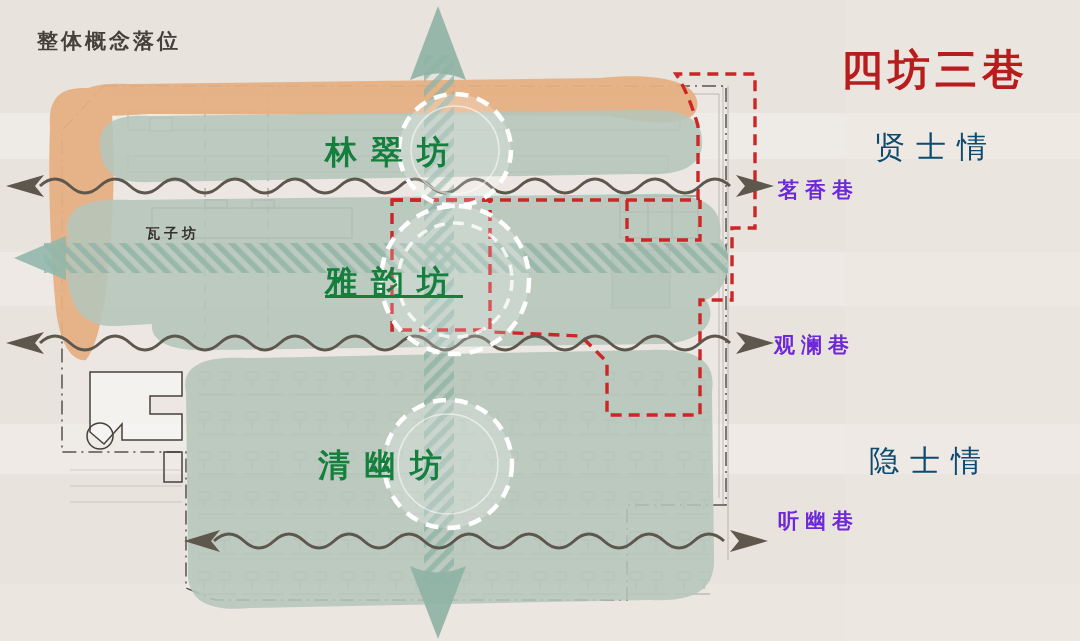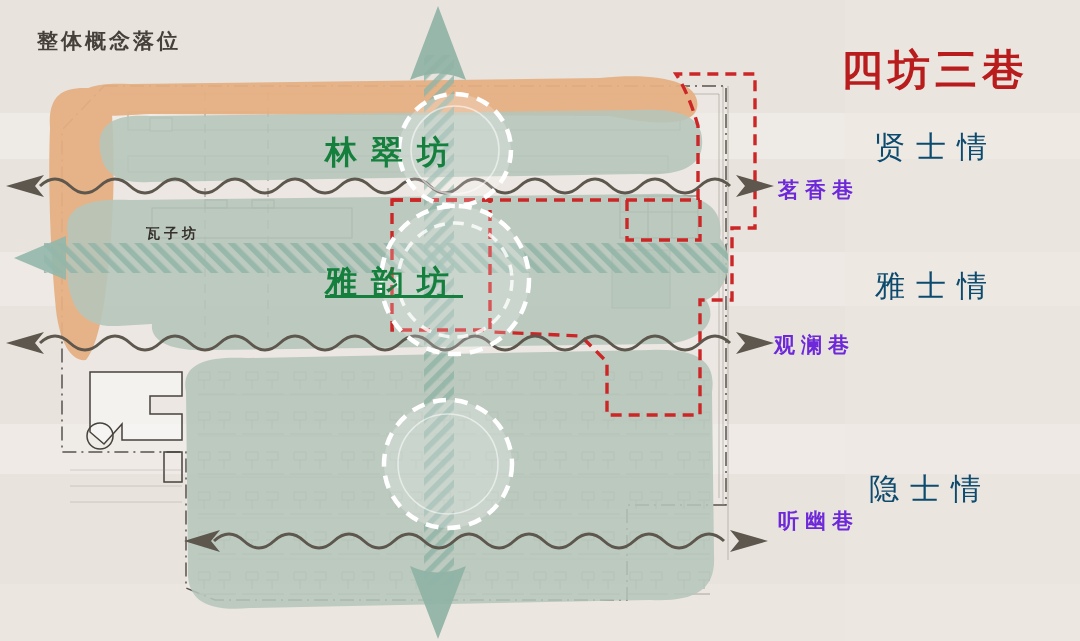--- a/index.html
+++ b/index.html
@@ -18,21 +18,21 @@
   .fang2{left:325px;top:261px;text-decoration:underline;}
   .fang3{left:318px;top:444px;}
   .wazi{left:106px;top:225px;font-size:14px;letter-spacing:4px;font-weight:600;color:#34302a;margin-left:40px;}
   .lane{font-family:Liberation Serif, serif;font-size:21px;letter-spacing:6px;font-weight:600;color:#6d28d9;}
   .lane1{left:778px;top:176px;}
   .lane2{left:774px;top:331px;text-align:right;}
   .lane3{left:778px;top:507px;}
   .mood{font-family:"Liberation Serif","DejaVu Serif",serif;font-size:30px;letter-spacing:11px;font-weight:400;color:#0c4a6e;}
   .mood1{left:875px;top:127px;}
   .mood2{left:875px;top:266px;}
-  .mood3{left:869px;top:441px;margin-top:28px;}
+  .mood3{left:869px;top:441px;}
 </style>
 </head>
 <body>
 
 <div id="stage">
 
   <svg width="1080" height="641" viewBox="0 0 1080 641">
     <defs>
       <pattern id="hatchV" width="11" height="11" patternUnits="userSpaceOnUse" patternTransform="rotate(45)">
         <rect width="5.5" height="11" fill="#8fb3a6"></rect>
@@ -136,23 +136,23 @@
       <circle cx="448" cy="464" r="64" fill="rgba(255,255,255,0.22)" stroke-width="4.5" stroke-dasharray="13 9"></circle>
       <circle cx="448" cy="464" r="50" stroke-width="1.5" opacity="0.55"></circle>
     </g>
   </svg>
 
   <div class="lbl page-title">整体概念落位</div>
   <div class="lbl concept">四坊三巷</div>
 
   <div class="lbl fang fang1">林翠坊</div>
   <div class="lbl fang fang2">雅韵坊</div>
+  <div class="lbl fang fang3">清幽坊</div>
   <div class="lbl wazi">瓦子坊</div>
 
   <div class="lbl lane lane1">茗香巷</div>
   <div class="lbl lane lane2">观澜巷</div>
   <div class="lbl lane lane3">听幽巷</div>
 
   <div class="lbl mood mood1">贤士情</div>
-  <div class="lbl mood mood2">雅士情</div>
   <div class="lbl mood mood3">隐士情</div>
 
 </div>
 
 </body></html>

